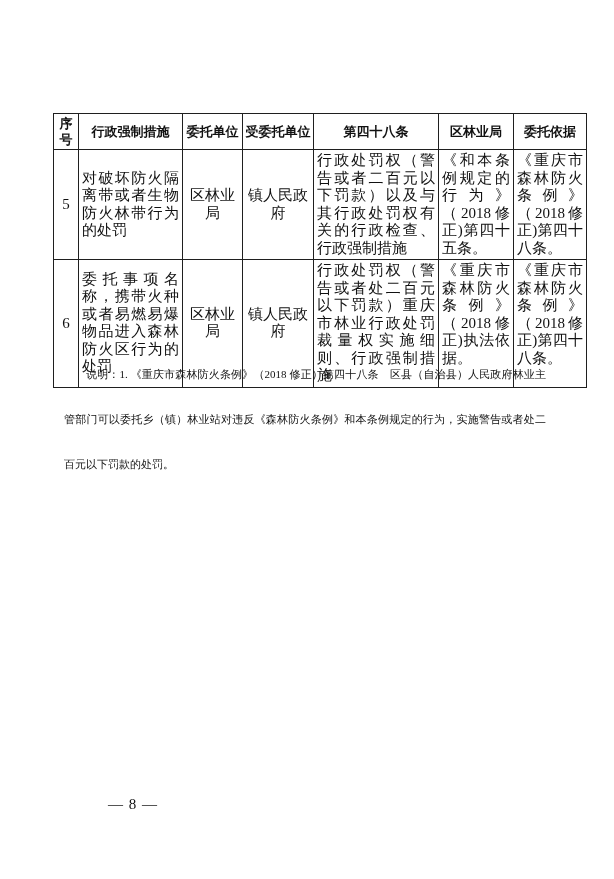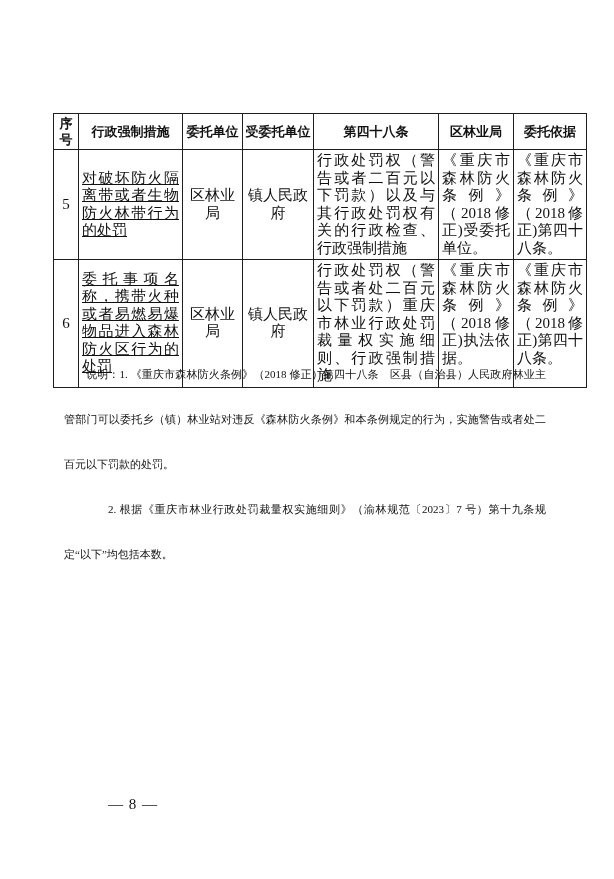--- a/index.html
+++ b/index.html
@@ -50,21 +50,20 @@
   }
   tr.row-5 td { height: 98px; }
   tr.row-6 td { height: 84px; }
 
   td.c-no {
     text-align: center;
     vertical-align: middle;
   }
   td.c-matter {
     vertical-align: middle;
-    text-decoration: underline;
   }
   td.c-unit {
     text-align: center;
     vertical-align: middle;
   }
   td.c-auth,
   td.c-basis {
     vertical-align: top;
   }
 
@@ -120,35 +119,34 @@
         <th>委托依据</th>
       </tr>
     </thead>
     <tbody>
       <tr class="row-5">
         <td class="c-no">5</td>
         <td class="c-matter">对破坏防火隔离带或者生物防火林带行为的处罚</td>
         <td class="c-unit">区林业局</td>
         <td class="c-unit">镇人民政府</td>
         <td class="c-auth">行政处罚权（警告或者二百元以下罚款）以及与其行政处罚权有关的行政检查、行政强制措施</td>
-        <td class="c-basis">《重庆市森林防火条例》（2018修正)受委托单位。</td>
+        <td class="c-basis">《和本条例规定的行为》（2018修正)第四十五条。</td>
         <td class="c-basis">《重庆市森林防火条例》（2018修正)第四十八条。</td>
       </tr>
       <tr class="row-6">
         <td class="c-no">6</td>
         <td class="c-matter">委托事项名称，携带火种或者易燃易爆物品进入森林防火区行为的处罚</td>
         <td class="c-unit">区林业局</td>
         <td class="c-unit">镇人民政府</td>
         <td class="c-auth">行政处罚权（警告或者处二百元以下罚款）重庆市林业行政处罚裁量权实施细则、行政强制措施</td>
         <td class="c-basis">《重庆市森林防火条例》（2018修正)执法依据。</td>
         <td class="c-basis">《重庆市森林防火条例》（2018修正)第四十八条。</td>
       </tr>
     </tbody>
   </table>
 
   <div class="notes">
     <p class="note-1">说明：1. 《重庆市森林防火条例》（2018 修正）第四十八条　区县（自治县）人民政府林业主管部门可以委托乡（镇）林业站对违反《森林防火条例》和本条例规定的行为，实施警告或者处二百元以下罚款的处罚。</p>
-    <p class="note-2">2. 根据《重庆市林业行政处罚裁量权实施细则》（渝林规范〔2023〕7 号）第十九条规定“以下”均包括本数。</p>
   </div>
 
   <div class="page-number">— 8 —</div>
 
 </div>
 
 </body></html>

